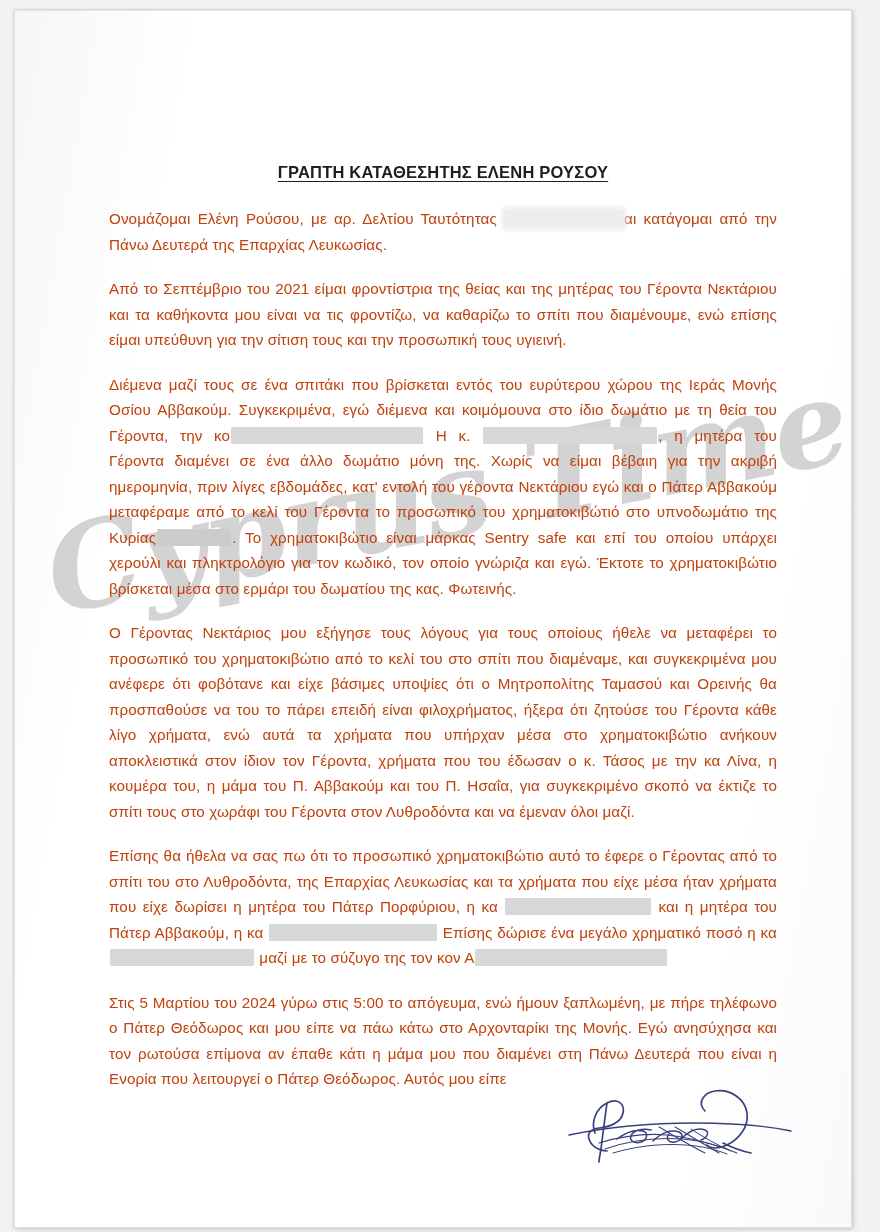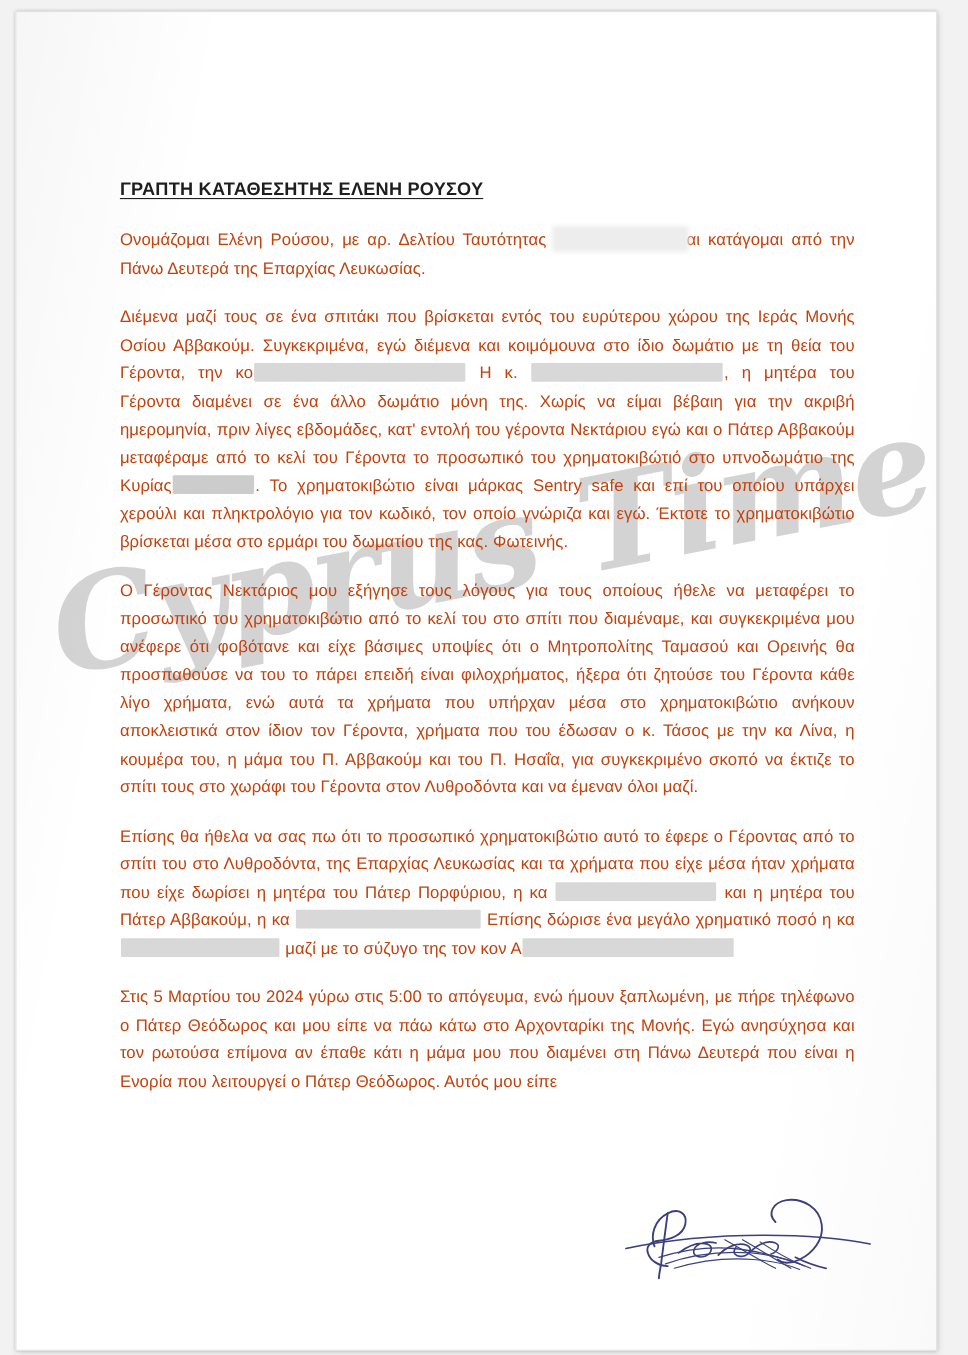--- a/index.html
+++ b/index.html
@@ -69,20 +69,21 @@
 
   
   #doc-body {
     position: absolute;
     left: 94px;
     top: 152px;
     width: 668px;
     color: #2b2b2b;
   }
   #doc-title {
+    text-align: center;
     font-weight: bold;
     font-size: 16.5px;
     letter-spacing: 0.2px;
     text-decoration: underline;
     text-underline-offset: 3px;
     margin: 0 0 24px 0;
     color: #1e1e1e;
   }
   .para {
     font-size: 15.2px;
@@ -132,20 +133,21 @@
     <div id="scan-tint"></div>
 
     <div id="watermark">Cyprus Times</div>
 
     <div id="doc-body">
 
       <h1 id="doc-title">ΓΡΑΠΤΗ ΚΑΤΑΘΕΣΗΤΗΣ ΕΛΕΝΗ ΡΟΥΣΟΥ</h1>
 
       <p class="para"><span>Ονομάζομαι Ελένη  Ρούσου, με αρ. Δελτίου Ταυτότητας </span><span class="redact soft" style="width:118px;"></span><span>αι κατάγομαι από  την Πάνω Δευτερά της Επαρχίας Λευκωσίας.</span></p>
 
+      <p class="para">Από το Σεπτέμβριο του 2021 είμαι φροντίστρια της θείας και της μητέρας του Γέροντα Νεκτάριου και τα καθήκοντα μου είναι να τις φροντίζω, να καθαρίζω το σπίτι που διαμένουμε, ενώ επίσης είμαι υπεύθυνη για την σίτιση τους και την προσωπική τους υγιεινή.</p>
 
       <p class="para"><span>Διέμενα μαζί τους σε ένα σπιτάκι που βρίσκεται εντός του ευρύτερου χώρου της Ιεράς Μονής Οσίου Αββακούμ. Συγκεκριμένα, εγώ διέμενα και κοιμόμουνα στο ίδιο δωμάτιο με τη θεία του Γέροντα, την κο</span><span class="redact mid" style="width:192px;"></span><span> Η κ. </span><span class="redact mid" style="width:174px;"></span><span>, η μητέρα του Γέροντα διαμένει σε ένα άλλο δωμάτιο μόνη της. Χωρίς να είμαι βέβαιη για την ακριβή ημερομηνία, πριν λίγες εβδομάδες, κατ' εντολή του γέροντα Νεκτάριου εγώ και ο Πάτερ Αββακούμ μεταφέραμε από το κελί του Γέροντα το προσωπικό του χρηματοκιβώτιό στο υπνοδωμάτιο της Κυρίας</span><span class="redact dark" style="width:74px;"></span><span>. Το χρηματοκιβώτιο είναι μάρκας Sentry safe και επί του οποίου υπάρχει χερούλι  και  πληκτρολόγιο για τον κωδικό, τον οποίο γνώριζα και εγώ.  Έκτοτε το χρηματοκιβώτιο βρίσκεται μέσα στο ερμάρι του δωματίου της κας. Φωτεινής.</span></p>
 
       <p class="para">Ο Γέροντας Νεκτάριος μου εξήγησε τους λόγους για τους οποίους ήθελε να μεταφέρει το προσωπικό του χρηματοκιβώτιο από το κελί του στο σπίτι που διαμέναμε, και συγκεκριμένα μου ανέφερε ότι φοβότανε και είχε βάσιμες υποψίες ότι ο Μητροπολίτης Ταμασού και Ορεινής θα προσπαθούσε να του το πάρει επειδή είναι φιλοχρήματος, ήξερα ότι ζητούσε του Γέροντα κάθε λίγο χρήματα, ενώ αυτά τα χρήματα που υπήρχαν μέσα στο χρηματοκιβώτιο ανήκουν αποκλειστικά στον ίδιον τον Γέροντα,  χρήματα που του έδωσαν ο κ. Τάσος με την κα Λίνα, η κουμέρα του, η μάμα του Π. Αββακούμ και του Π. Ησαΐα, για συγκεκριμένο σκοπό να έκτιζε το σπίτι τους στο χωράφι του Γέροντα στον Λυθροδόντα και να έμεναν όλοι μαζί.</p>
 
       <p class="para"><span>Επίσης θα ήθελα να σας   πω ότι το προσωπικό χρηματοκιβώτιο αυτό το έφερε ο Γέροντας από το σπίτι του στο Λυθροδόντα, της Επαρχίας Λευκωσίας και τα χρήματα που είχε μέσα ήταν χρήματα που είχε δωρίσει η μητέρα του Πάτερ Πορφύριου, η κα </span><span class="redact mid" style="width:146px;"></span><span> και η μητέρα του Πάτερ Αββακούμ, η κα </span><span class="redact mid" style="width:168px;"></span><span> Επίσης δώρισε ένα μεγάλο χρηματικό ποσό η κα </span><span class="redact mid" style="width:144px;"></span><span> μαζί με το σύζυγο της τον κον Α</span><span class="redact mid" style="width:192px;"></span></p>
 
       <p class="para">Στις 5 Μαρτίου του 2024 γύρω στις 5:00 το απόγευμα, ενώ ήμουν ξαπλωμένη, με πήρε τηλέφωνο ο Πάτερ Θεόδωρος και μου είπε να πάω κάτω στο Αρχονταρίκι της Μονής. Εγώ ανησύχησα και τον ρωτούσα επίμονα αν έπαθε κάτι η μάμα μου που διαμένει στη Πάνω Δευτερά που είναι η Ενορία που λειτουργεί ο Πάτερ Θεόδωρος. Αυτός μου είπε</p>
 
     </div>

